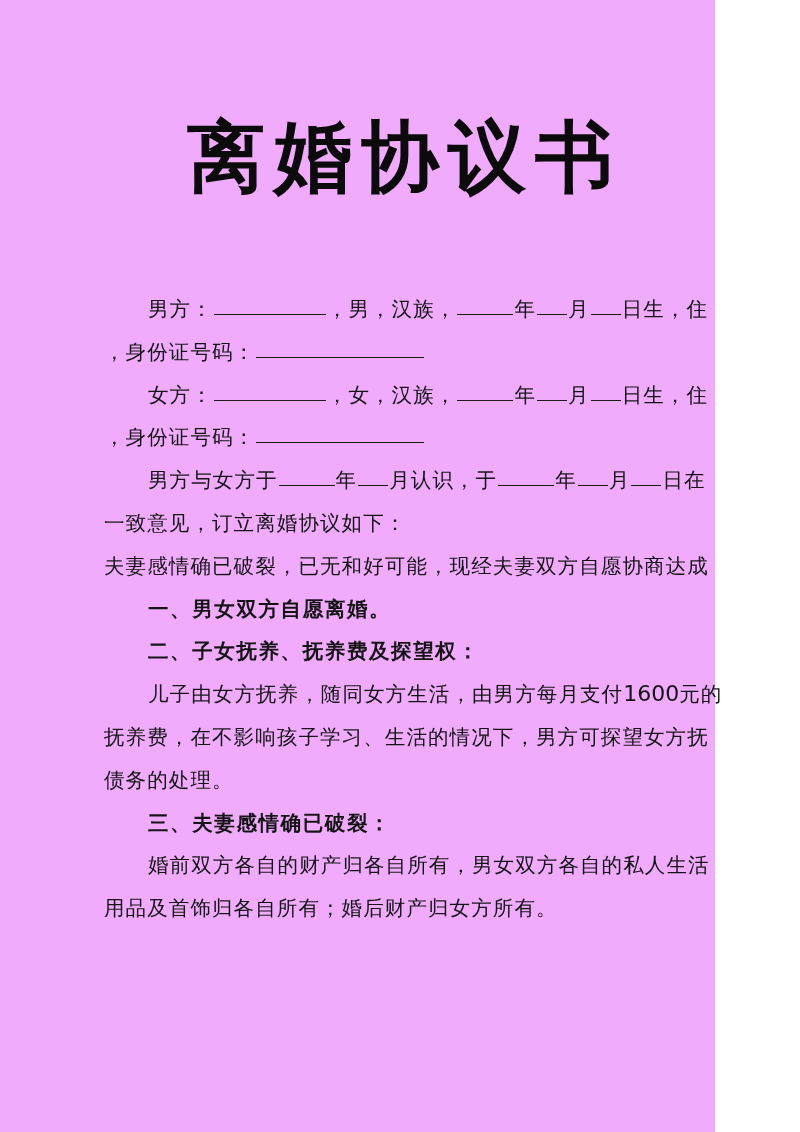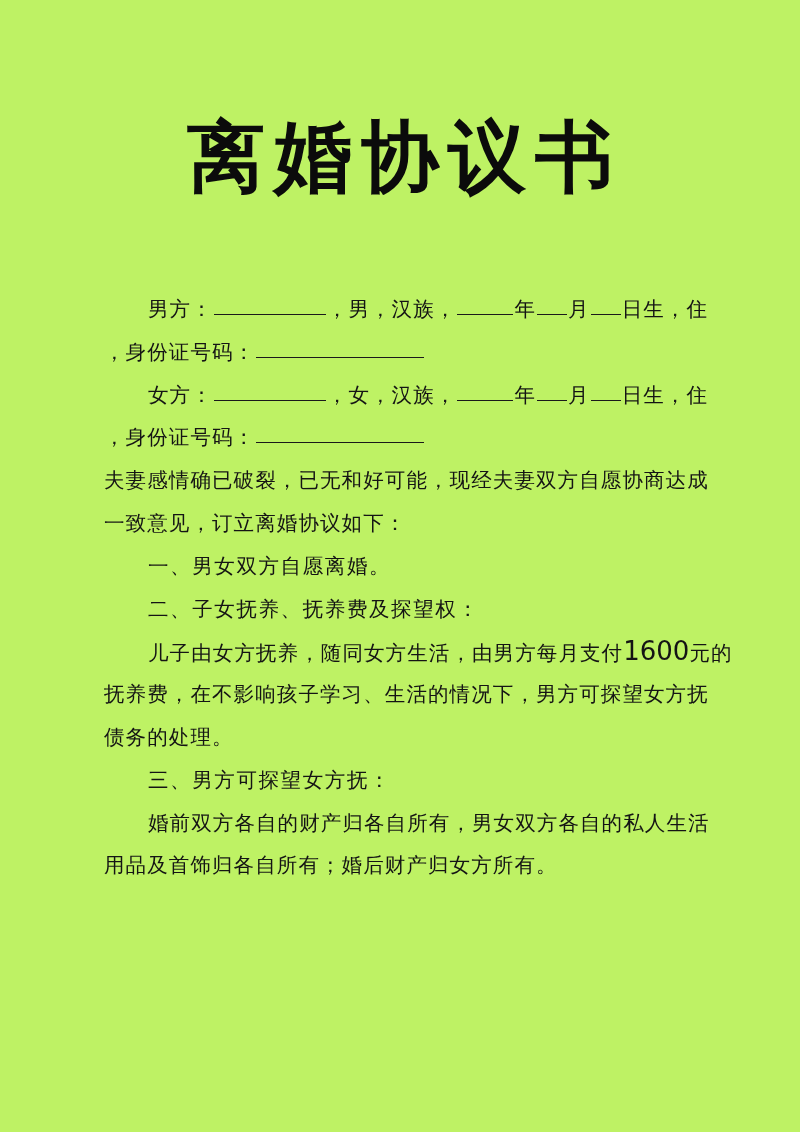--- a/index.html
+++ b/index.html
@@ -14,23 +14,24 @@
     overflow: hidden;
     font-family: "DejaVu Serif", "Liberation Serif", serif;
     color: #111111;
     -webkit-font-smoothing: antialiased;
   }
 
   .page {
     position: absolute;
     left: 0;
     top: 0;
-    width: 800px;
+    width: 699px;
     height: 1132px;
-    background: #bef264;
+    background: #f0abfc;
+    padding-left: 16px;
   }
 
   
   .doc-title {
     position: absolute;
     left: 0;
     top: 118px;
     width: 800px;
     text-align: center;
     font-family: "DejaVu Serif", "Liberation Serif", serif;
@@ -59,21 +60,21 @@
     color: #141414;
     white-space: nowrap;
     font-family: "DejaVu Serif", "Liberation Serif", serif;
   }
 
   .line.indent {
     padding-left: 44px;
   }
 
   .line.heading {
-    font-weight: 400;
+    font-weight: 700;
     padding-left: 44px;
     letter-spacing: 1.6px;
   }
 
   
   .blank {
     display: inline-block;
     border-bottom: 1.6px solid #1a1a1a;
     vertical-align: 1px;
     height: 18px;
@@ -82,41 +83,42 @@
   .blank.w-name   { width: 112px; }
   .blank.w-id     { width: 168px; }
   .blank.w-year   { width: 56px; }
   .blank.w-month  { width: 30px; }
   .blank.w-day    { width: 30px; }
   .blank.w-year-s { width: 44px; }
   .blank.w-month-s{ width: 26px; }
 
   .num {
     font-family: "DejaVu Sans", "Liberation Sans", sans-serif;
-    font-size: 26px;
+    font-size: 22px;
     letter-spacing: 0;
   }
 </style>
 </head>
 <body>
 
 <div class="page">
 
   <div class="doc-title">离婚协议书</div>
 
   <div class="body-block" id="body-block">
       <div class="line indent"><span class="">男方：</span><span class="blank w-name"></span><span class="">，男，汉族，</span><span class="blank w-year"></span><span class="">年</span><span class="blank w-month"></span><span class="">月</span><span class="blank w-day"></span><span class="">日生，住</span></div>
       <div class="line"><span class="">，身份证号码：</span><span class="blank w-id"></span></div>
       <div class="line indent"><span class="">女方：</span><span class="blank w-name"></span><span class="">，女，汉族，</span><span class="blank w-year"></span><span class="">年</span><span class="blank w-month"></span><span class="">月</span><span class="blank w-day"></span><span class="">日生，住</span></div>
       <div class="line"><span class="">，身份证号码：</span><span class="blank w-id"></span></div>
+      <div class="line indent"><span class="">男方与女方于</span><span class="blank w-year"></span><span class="">年</span><span class="blank w-month"></span><span class="">月认识，于</span><span class="blank w-year"></span><span class="">年</span><span class="blank w-month"></span><span class="">月</span><span class="blank w-day"></span><span class="">日在</span></div>
+      <div class="line"><span class="">一致意见，订立离婚协议如下：</span></div>
       <div class="line"><span class="">夫妻感情确已破裂，已无和好可能，现经夫妻双方自愿协商达成</span></div>
-      <div class="line"><span class="">一致意见，订立离婚协议如下：</span></div>
       <div class="line heading"><span class="">一、男女双方自愿离婚。</span></div>
       <div class="line heading"><span class="">二、子女抚养、抚养费及探望权：</span></div>
       <div class="line indent"><span class="">儿子由女方抚养，随同女方生活，由男方每月支付</span><span class="num">1600</span><span class="">元的</span></div>
       <div class="line"><span class="">抚养费，在不影响孩子学习、生活的情况下，男方可探望女方抚</span></div>
       <div class="line"><span class="">债务的处理。</span></div>
-      <div class="line heading"><span class="">三、男方可探望女方抚：</span></div>
+      <div class="line heading"><span class="">三、夫妻感情确已破裂：</span></div>
       <div class="line indent"><span class="">婚前双方各自的财产归各自所有，男女双方各自的私人生活</span></div>
       <div class="line"><span class="">用品及首饰归各自所有；婚后财产归女方所有。</span></div>
     </div>
 
 </div>
 
 </body></html>

